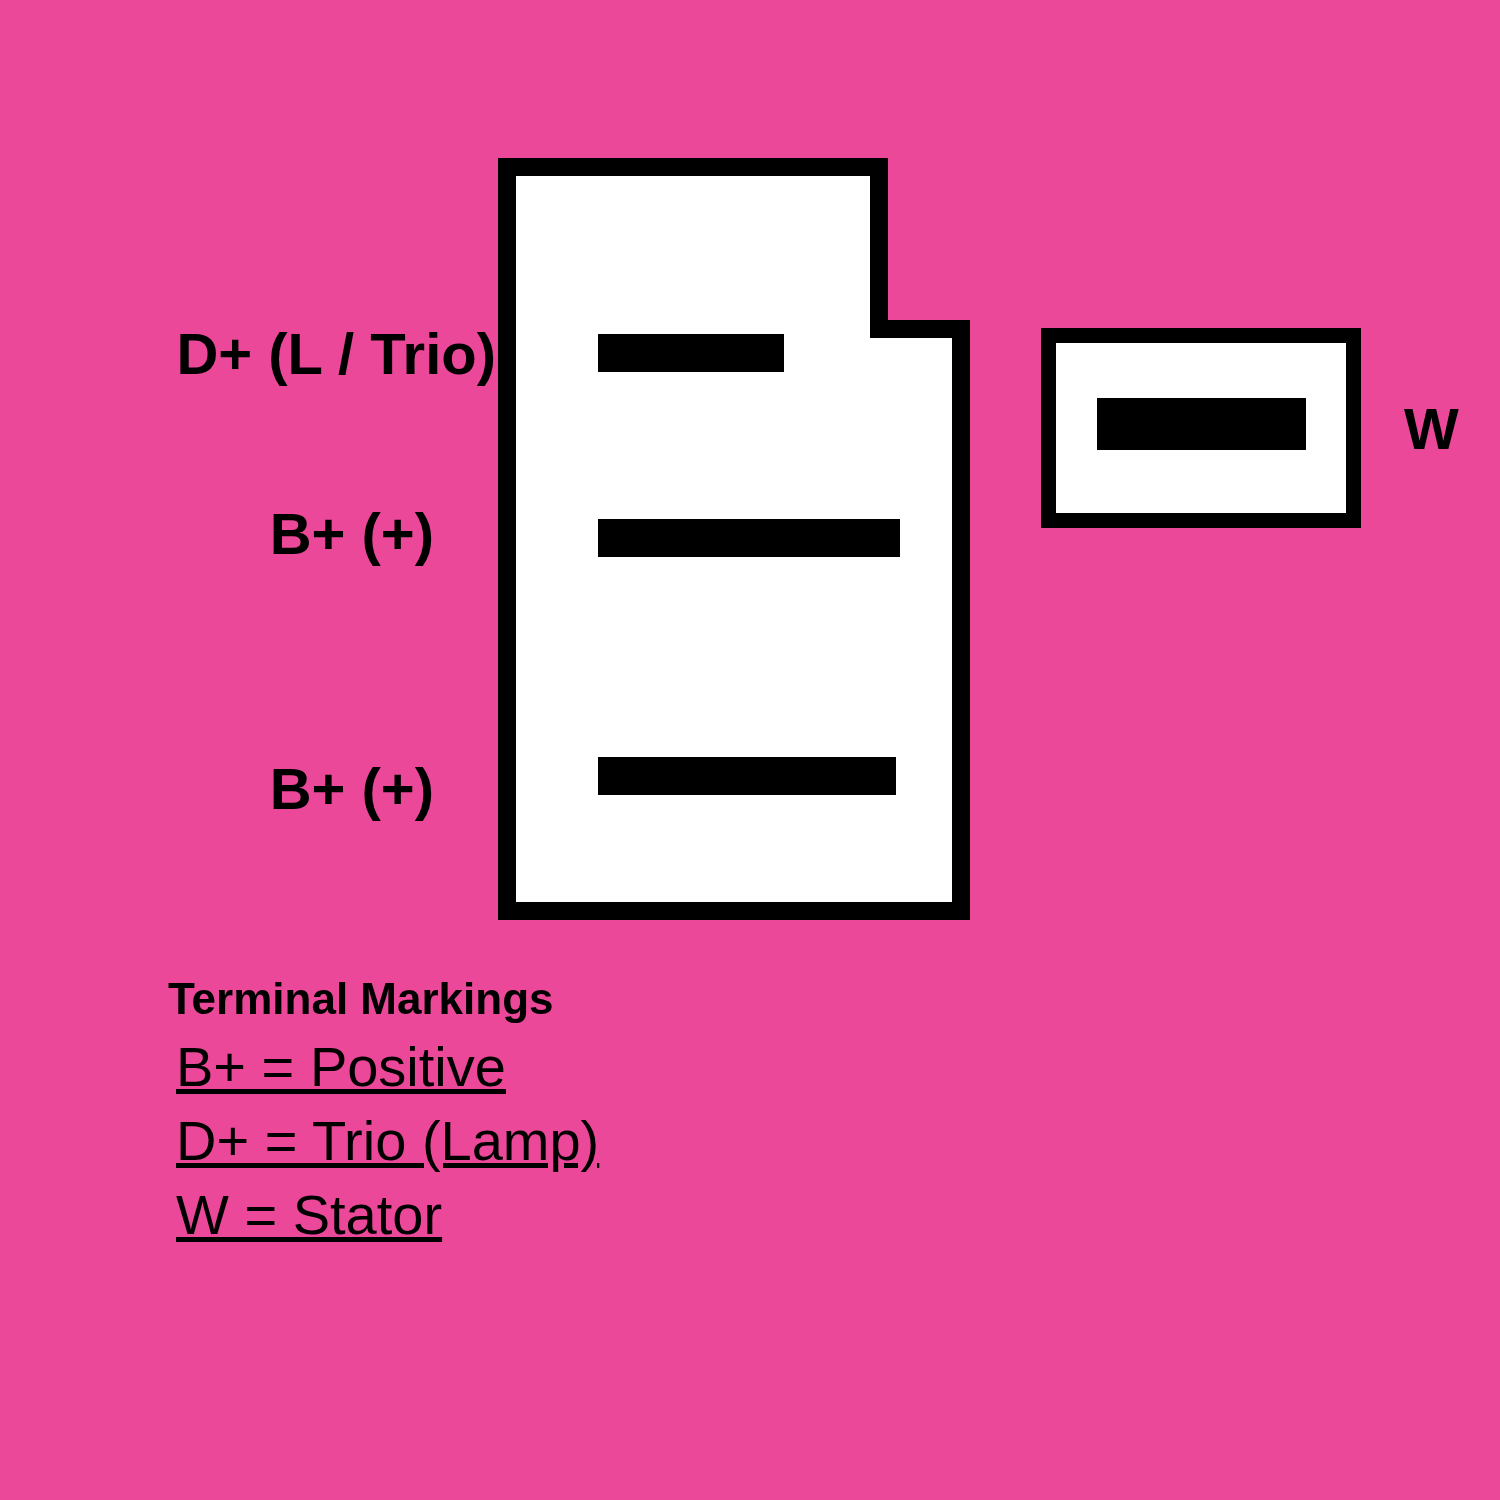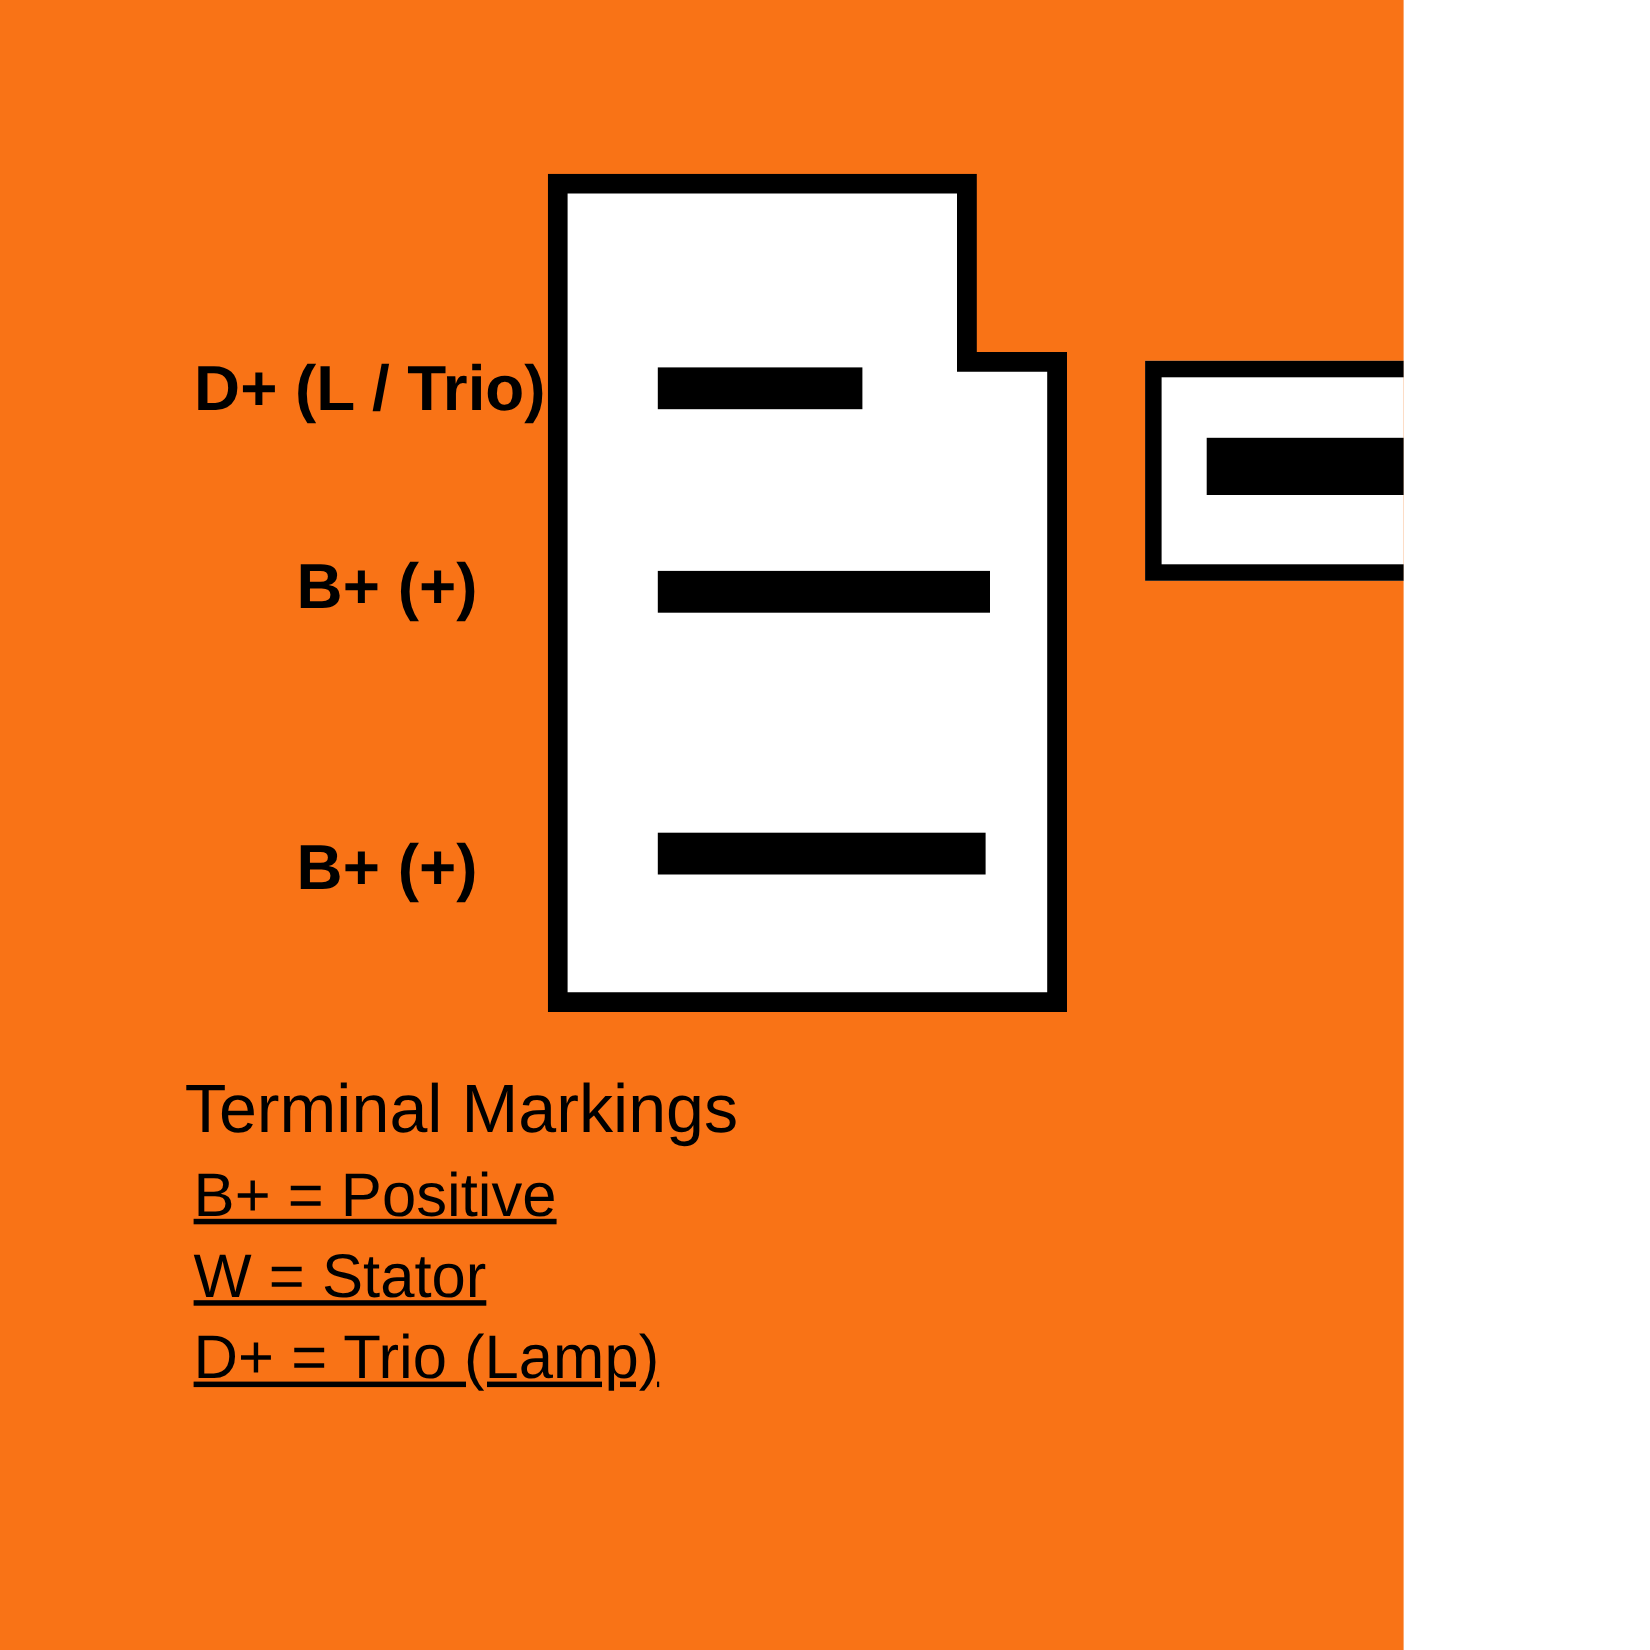--- a/index.html
+++ b/index.html
@@ -2,23 +2,23 @@
 <html><head>
 <meta charset="utf-8">
 <style>
   html, body {
     margin: 0;
     padding: 0;
     background: #ffffff;
   }
   #page {
     position: relative;
-    width: 1276px;
+    width: 1500px;
     height: 1500px;
-    background: #f97316;
+    background: #ec4899;
     font-family: "Liberation Sans", sans-serif;
     color: #000000;
     overflow: hidden;
   }
 
   
   .term-label {
     position: absolute;
     font-family: "Liberation Sans", sans-serif;
     font-weight: bold;
@@ -82,22 +82,22 @@
   }
 
   
   #legend {
     position: absolute;
     left: 168px;
     top: 976px;
     width: 900px;
   }
   #legend-title {
-    font-weight: normal;
-    font-size: 62px;
+    font-weight: bold;
+    font-size: 44px;
     line-height: 1.05;
     margin: 0 0 8px 0;
     white-space: nowrap;
   }
   .legend-line {
     font-size: 56px;
     line-height: 1.32;
     white-space: nowrap;
     padding-left: 8px;
     text-decoration: underline;
@@ -125,17 +125,17 @@
   <div class="blade" id="blade-bplus2"></div>
 
   <div id="w-connector"></div>
   <div id="blade-w"></div>
 
   <div id="label-w">W</div>
 
   <div id="legend">
     <div id="legend-title">Terminal Markings</div>
     <div class="legend-line">B+ = Positive</div>
+    <div class="legend-line">D+ = Trio (Lamp)</div>
     <div class="legend-line">W = Stator</div>
-    <div class="legend-line">D+ = Trio (Lamp)</div>
   </div>
 
 </div>
 
 </body></html>

